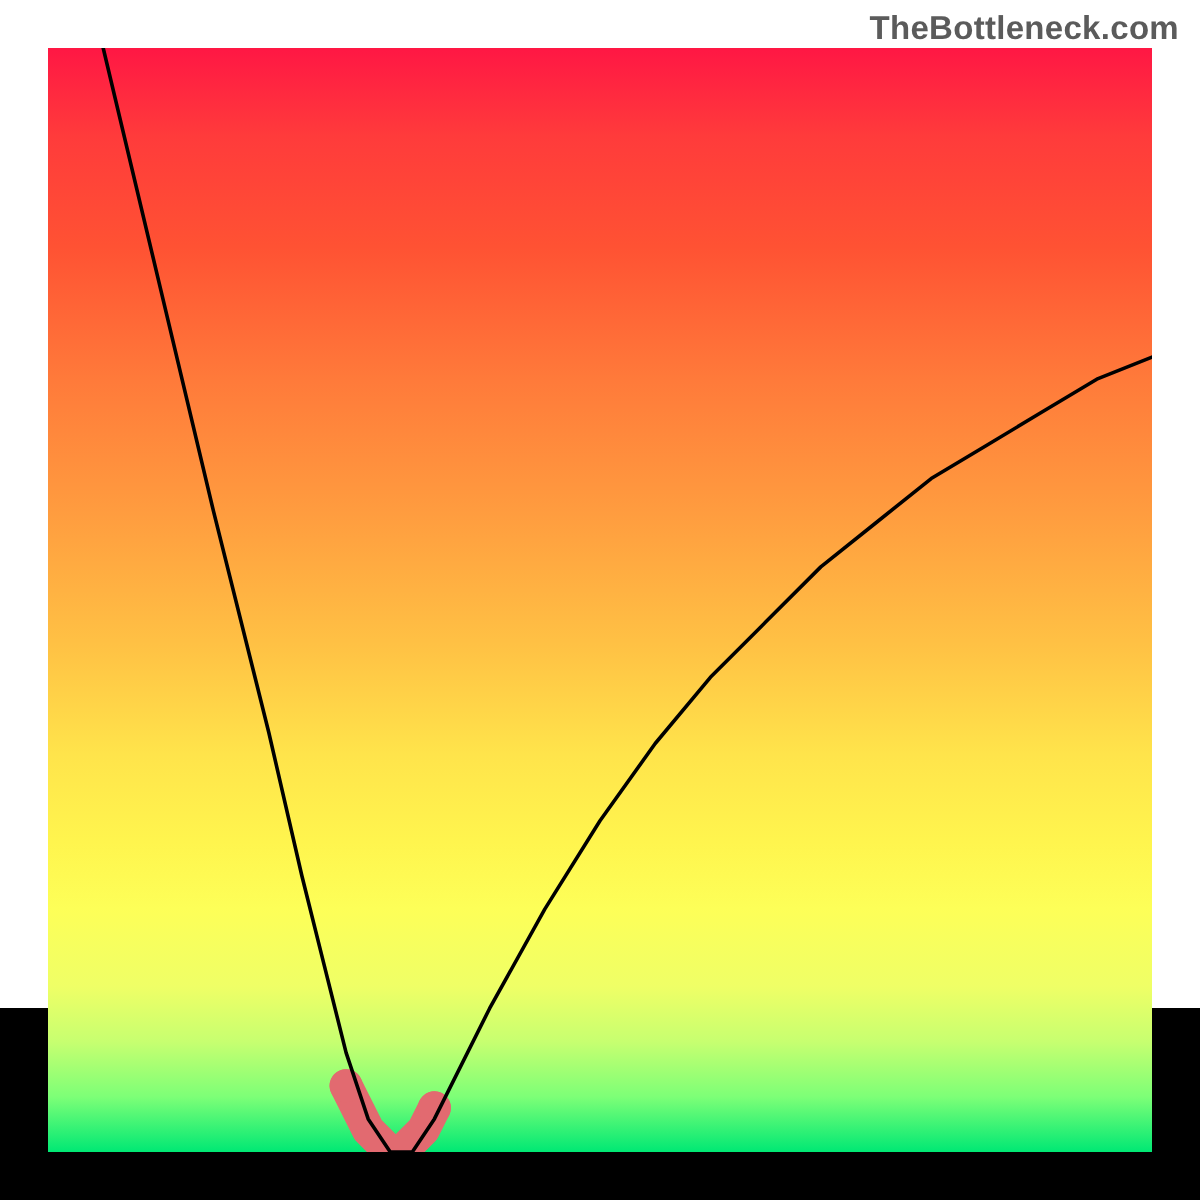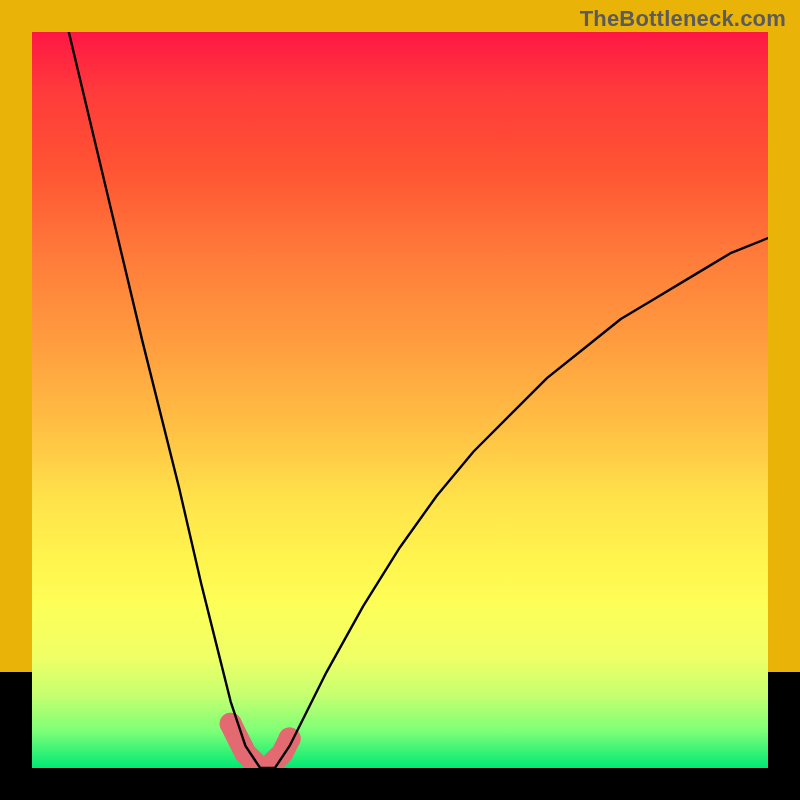--- a/index.html
+++ b/index.html
@@ -1,21 +1,21 @@
 <!DOCTYPE html>
 <html><head>
 <meta charset="utf-8">
 <style>
   * { margin: 0; padding: 0; box-sizing: border-box; }
   html, body { width: 800px; height: 800px; overflow: hidden; background: #000; }
   .frame {
     position: relative;
     width: 800px;
     height: 672px;
-    background: #eab308;
+    background: #ffffff;
   }
   .plot-area {
     position: absolute;
     left: 32px;
     top: 32px;
     width: 736px;
     height: 736px;
     background: linear-gradient(to bottom,
       #ff1744 0%,
       #ff3b3b 8%,

